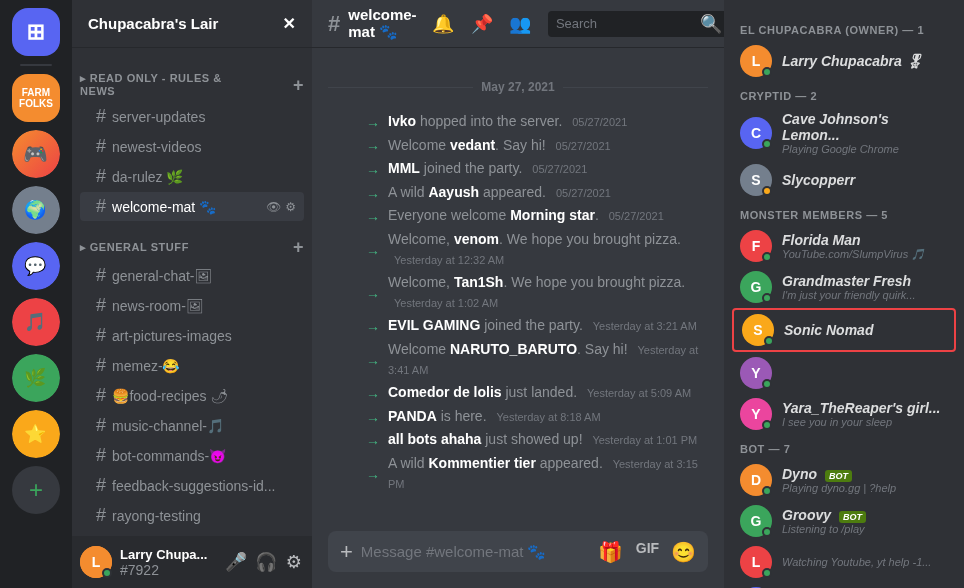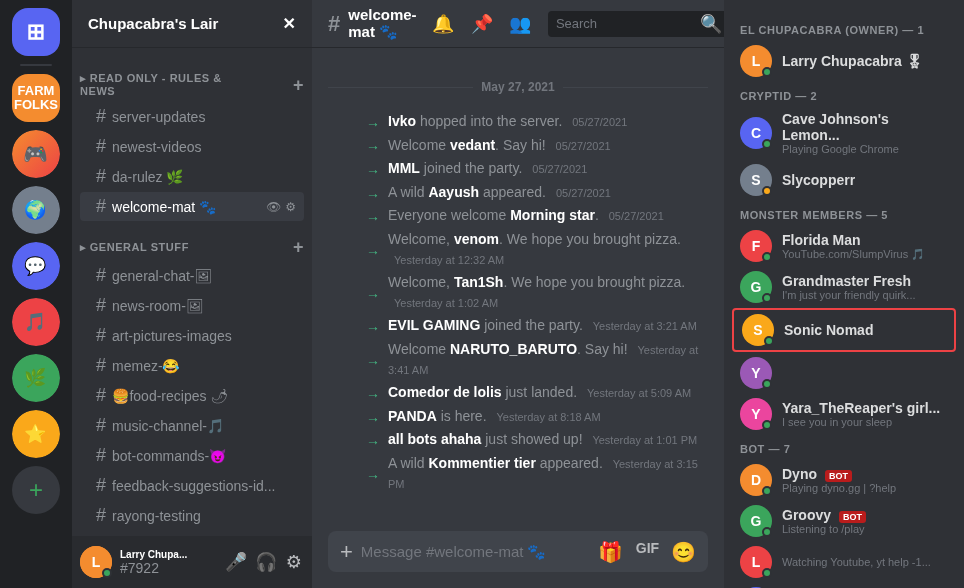--- a/index.html
+++ b/index.html
@@ -20,21 +20,21 @@
     .channel-category .add-btn { color: #8e9297; font-size: 18px; line-height: 1; }
     .channel-item { padding: 4px 8px 4px 16px; display: flex; align-items: center; gap: 6px; color: #8e9297; border-radius: 4px; margin: 1px 8px; cursor: pointer; font-size: 15px; }
     .channel-item.active { background: #393c43; color: #fff; }
     .channel-icon { color: #8e9297; font-size: 18px; }
     .channel-name { font-size: 14px; }
 
     
     .user-area { height: 52px; background: #292b2f; display: flex; align-items: center; padding: 0 8px; gap: 8px; flex-shrink: 0; }
     .user-avatar-small { width: 32px; height: 32px; border-radius: 50%; background: #5865f2; position: relative; flex-shrink: 0; }
     .user-info { flex: 1; overflow: hidden; }
-    .user-name-small { font-size: 10px; font-weight: 600; color: #fff; }
+    .user-name-small { font-size: 13px; font-weight: 600; color: #fff; }
     .user-tag { font-size: 14px; color: #8e9297; }
     .user-controls { display: flex; gap: 4px; color: #b9bbbe; }
     .user-controls span { font-size: 18px; cursor: pointer; padding: 2px; }
 
     
     .main-content { flex: 1; display: flex; flex-direction: column; background: #36393f; overflow: hidden; }
 
     
     .channel-header { height: 48px; display: flex; align-items: center; padding: 0 16px; border-bottom: 1px solid #26282c; gap: 8px; flex-shrink: 0; }
     .channel-header-name { font-weight: 600; font-size: 15px; color: #fff; }
@@ -64,25 +64,25 @@
     .input-icons { display: flex; gap: 12px; color: #b9bbbe; }
     .input-icons span { cursor: pointer; font-size: 20px; }
     .plus-icon { color: #b9bbbe; font-size: 22px; cursor: pointer; }
 
     
     .members-sidebar { width: 240px; background: #2f3136; padding: 16px 8px; overflow-y: auto; flex-shrink: 0; }
     .member-category { font-size: 11px; font-weight: 700; color: #8e9297; text-transform: uppercase; letter-spacing: 0.05em; padding: 8px 8px 4px 8px; }
     .member-item { display: flex; align-items: center; gap: 10px; padding: 4px 8px; border-radius: 4px; cursor: pointer; margin: 1px 0; }
     .member-item.highlighted { border: 2px solid #ed4245; border-radius: 4px; }
     .member-avatar { width: 32px; height: 32px; border-radius: 50%; flex-shrink: 0; position: relative; }
-    .member-info { flex: 1; overflow: hidden; }
+    .member-info { flex: 1; overflow: hidden; font-style: italic; }
     .member-name { font-size: 14px; font-weight: 600; color: #dcddde; }
     .member-status { font-size: 11px; color: #72767d; white-space: nowrap; overflow: hidden; text-overflow: ellipsis; }
     .badge { display: inline-flex; align-items: center; background: #5865f2; color: #fff; font-size: 9px; font-weight: 700; padding: 1px 4px; border-radius: 3px; margin-left: 4px; }
-    .badge.bot { background: #b91c1c; }
+    .badge.bot { background: #4d7c0f; }
     .online-dot { width: 10px; height: 10px; border-radius: 50%; background: #3ba55c; border: 2px solid #2f3136; position: absolute; bottom: 0; right: 0; }
     .idle-dot { width: 10px; height: 10px; border-radius: 50%; background: #faa81a; border: 2px solid #2f3136; position: absolute; bottom: 0; right: 0; }
 
     
     .av-orange { background: #f48c2f; }
     .av-purple { background: #9b59b6; }
     .av-red { background: #ed4245; }
     .av-blue { background: #5865f2; }
     .av-green { background: #3ba55c; }
     .av-yellow { background: #faa81a; }
@@ -93,21 +93,21 @@
     ::-webkit-scrollbar { width: 8px; }
     ::-webkit-scrollbar-track { background: transparent; }
     ::-webkit-scrollbar-thumb { background: #1e2124; border-radius: 4px; }
   </style>
 </head>
 <body>
 
 <div class="server-list">
   <div class="server-icon active" style="background:#5865f2;font-size:22px;color:#fff;">⊞</div>
   <div class="server-divider"></div>
-  <div class="server-icon av-orange" style="border-radius:16px;font-size:13px;font-weight:800;text-align:center;line-height:1.1;">FARM<br>FOLKS</div>
+  <div class="server-icon av-orange" style="border-radius:16px;font-size:10px;font-weight:800;text-align:center;line-height:1.1;">FARM<br>FOLKS</div>
   <div class="server-icon" style="background:#2f3136;overflow:hidden;">
     <div style="width:48px;height:48px;background:linear-gradient(135deg,#f48c2f,#ed4245);border-radius:50%;display:flex;align-items:center;justify-content:center;font-size:20px;">🎮</div>
   </div>
   <div class="server-icon" style="background:#2f3136;">
     <div style="width:48px;height:48px;background:#747f8d;border-radius:50%;display:flex;align-items:center;justify-content:center;font-size:18px;">🌍</div>
   </div>
   <div class="server-icon" style="background:#2f3136;">
     <div style="width:48px;height:48px;background:#5865f2;border-radius:50%;display:flex;align-items:center;justify-content:center;font-size:18px;">💬</div>
   </div>
   <div class="server-icon" style="background:#2f3136;">

